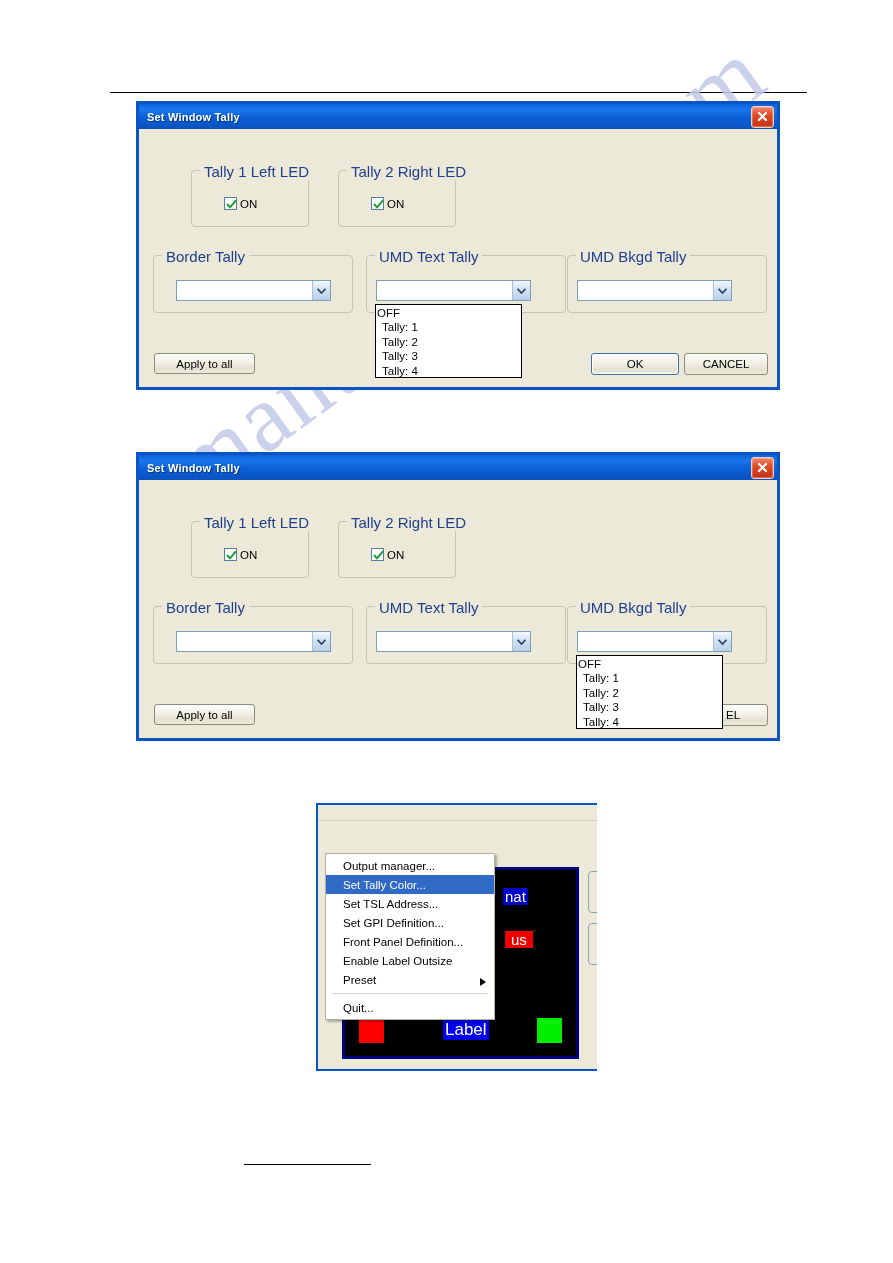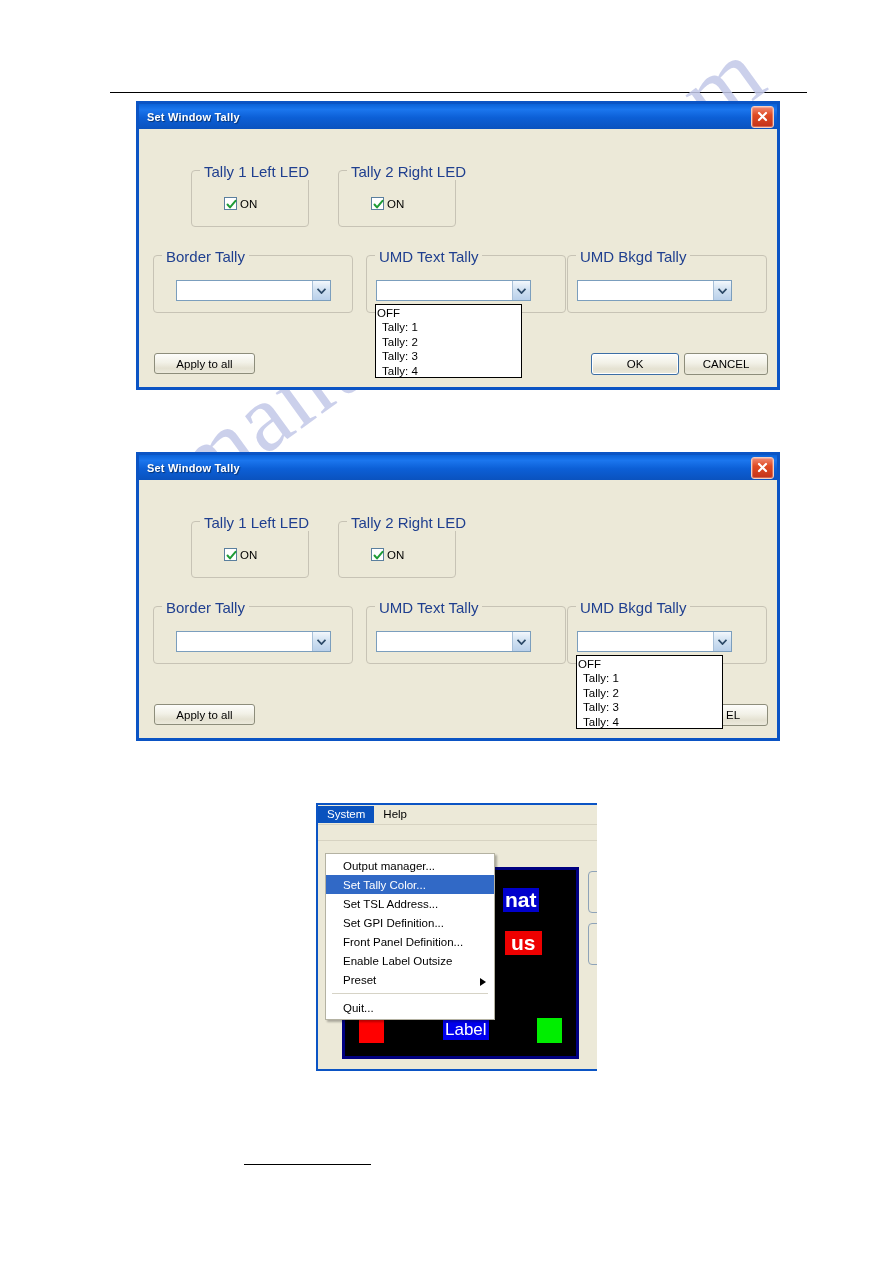--- a/index.html
+++ b/index.html
@@ -205,21 +205,21 @@
 
   .preview-panel{
     position:absolute;
     left:24px;top:62px;
     width:237px;height:192px;
     background:#000;
     border:3px solid #000080;
     box-sizing:border-box;
   }
   .pv-txt{
-    position:absolute;font-size:21px;font-weight:bold;
+    position:absolute;font-size:15px;font-weight:normal;
     font-family:"Liberation Sans", sans-serif;
     white-space:nowrap;
   }
   .pv-swatch{position:absolute;}
 
   
   .edge-btn{
     position:absolute;
     border:1px solid #8ea3b8;
     border-radius:4px;
@@ -434,24 +434,20 @@
       <div class="opt indent">Tally: 2</div>
       <div class="opt indent">Tally: 3</div>
       <div class="opt indent">Tally: 4</div>
     </div>
 
   </div>
 </div>
 
 <div class="app-window">
 
-  <div class="menubar">
-    <span class="mi active">System</span>
-    <span class="mi">Help</span>
-  </div>
 
   <div class="toolstrip"></div>
 
   <div class="edge-btn" style="left:270px;top:66px;width:26px;height:42px;"></div>
   <div class="edge-btn" style="left:270px;top:118px;width:26px;height:42px;"></div>
 
   <div class="preview-panel">
     <span class="pv-txt" style="left:158px;top:18px;background:#0000cc;color:#fff;padding:0 2px;">nat</span>
     <span class="pv-txt" style="left:160px;top:61px;background:#ee0000;color:#fff;padding:0 6px;">us</span>
     <span class="pv-swatch" style="left:14px;top:148px;width:25px;height:25px;background:#ff0000;"></span>

